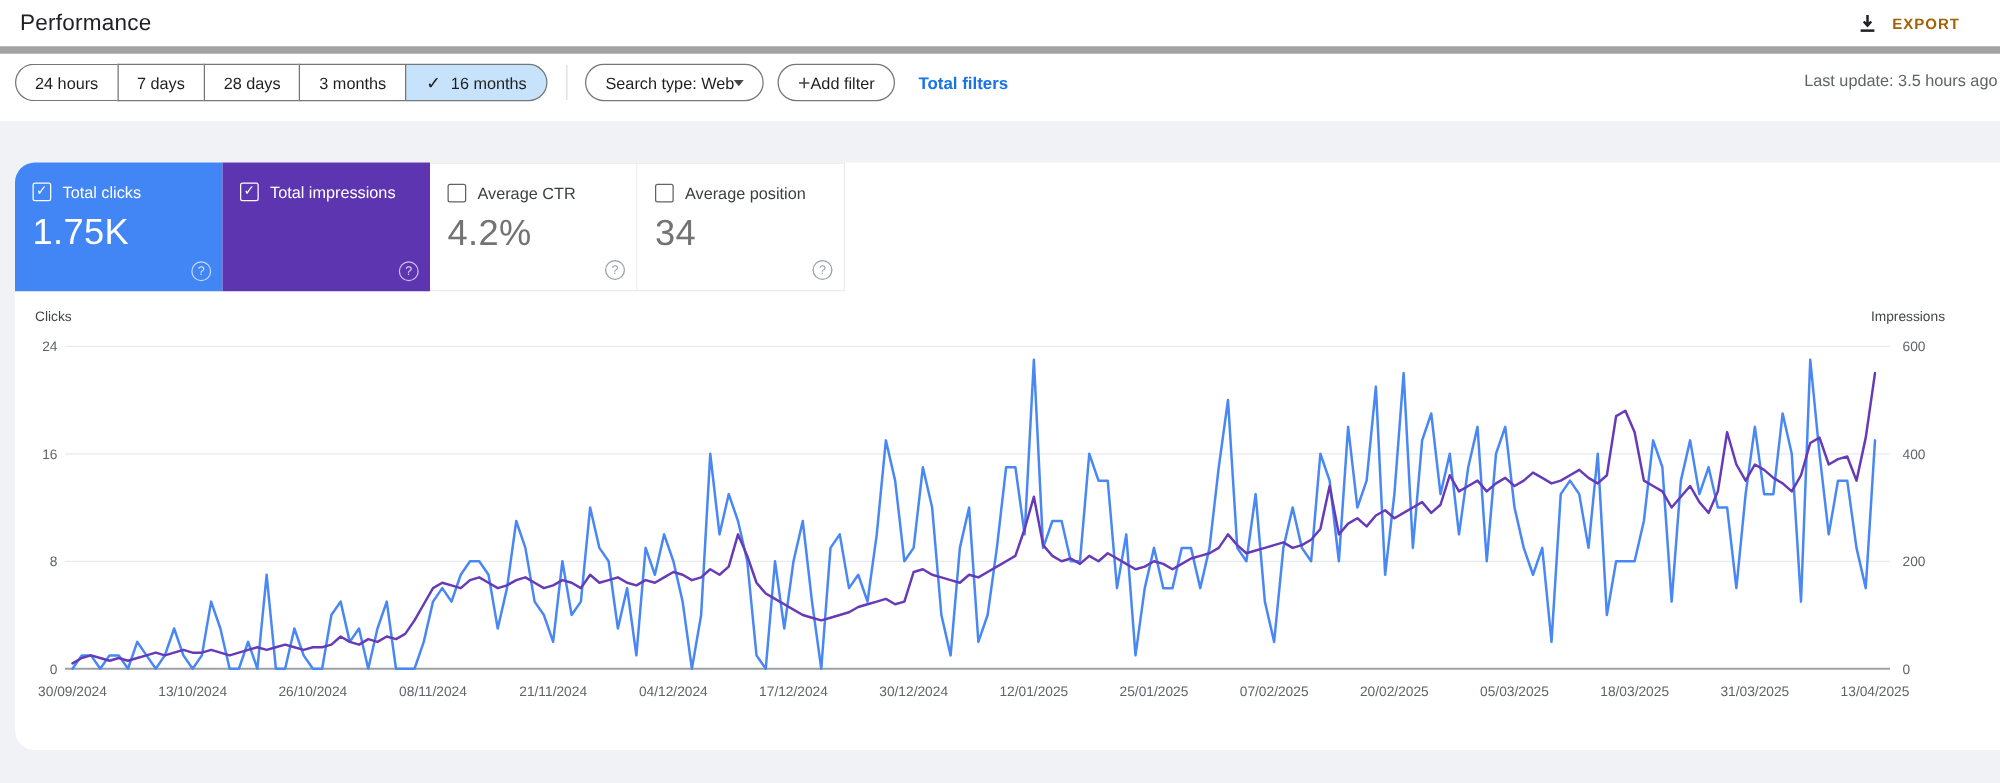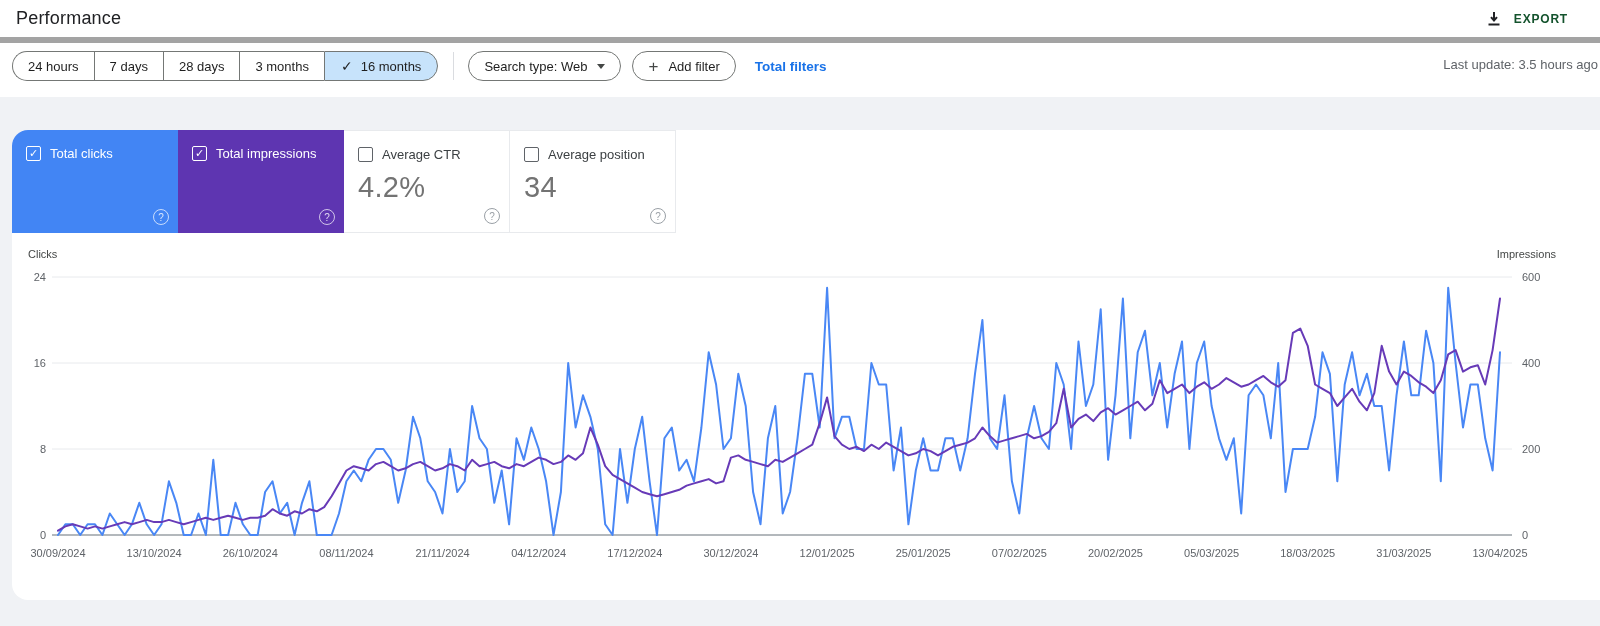--- a/index.html
+++ b/index.html
@@ -9,31 +9,31 @@
     background:#f0f2f5;
     color:#202124;
     position:relative;
   }
   
   .header { position:absolute; top:0; left:0; width:1600px; height:97px; background:#fff; }
   .title-row { height:43px; display:flex; align-items:center; justify-content:space-between;
                padding:0 32px 0 16px; border-bottom:6px solid #a3a3a3; }
   .page-title { font-size:18px; color:#202124; letter-spacing:.2px; }
   .export-btn { display:flex; align-items:center; gap:12px; cursor:pointer; }
-  .export-label { font-size:12px; font-weight:bold; letter-spacing:.8px; color:#14532d; }
+  .export-label { font-size:12px; font-weight:bold; letter-spacing:.8px; color:#a16207; }
   .filter-row { height:54px; display:flex; align-items:center; padding:0 0 8px 12px; position:relative; }
   .chip-group { display:flex; }
   .chip { height:30px; display:flex; align-items:center; padding:0 15px; font-size:13px;
           background:#fff; border:1px solid #747775; border-right:none; cursor:pointer; color:#1f1f1f; white-space:nowrap; }
   .chip:first-child { border-radius:15px 0 0 15px; }
   .chip:last-child { border-right:1px solid #747775; border-radius:0 15px 15px 0; }
   .chip.selected { background:#c7e3fb; gap:8px; padding:0 16px; }
   .chip .check { font-size:14px; color:#1f1f1f; }
   .vsep { width:1px; height:28px; background:#dadce0; margin:0 14px 0 15px; }
-  .pill-btn { height:30px; display:flex; align-items:center; gap:10px; padding:0 15px;
+  .pill-btn { height:30px; display:flex; align-items:center; padding:0 15px;
               border:1px solid #747775; border-radius:15px; background:#fff; font-size:13px;
               color:#1f1f1f; cursor:pointer; margin-right:11px; white-space:nowrap; }
   .caret-down { width:0; height:0; border-left:4px solid transparent; border-right:4px solid transparent;
                 border-top:5px solid #444746; }
   .plus-glyph { font-size:17px; font-weight:400; color:#444746; line-height:1; }
   .reset-link { font-size:13.5px; font-weight:bold; color:#1a73e8; margin-left:8px; cursor:pointer; }
   .last-update { position:absolute; right:2px; top:14px; font-size:13px; color:#5f6368; }
   
   .panel { position:absolute; left:12px; top:130px; width:1588px; height:470px;
            background:#fff; border-radius:16px 0 0 16px; }
@@ -111,20 +111,21 @@
 </div>
 
 <div class="panel">
 
   <div class="metrics-row">
     <div class="metric-tile clicks">
       <div class="metric-head">
         <span class="cbx">✓</span>
         <span class="metric-label">Total clicks</span>
       </div>
+      <div class="metric-value">1.75K</div>
       <div class="help-icon">?</div>
     </div>
     <div class="metric-tile impressions">
       <div class="metric-head">
         <span class="cbx">✓</span>
         <span class="metric-label">Total impressions</span>
       </div>
       <div class="help-icon">?</div>
     </div>
     <div class="metric-tile plain">

